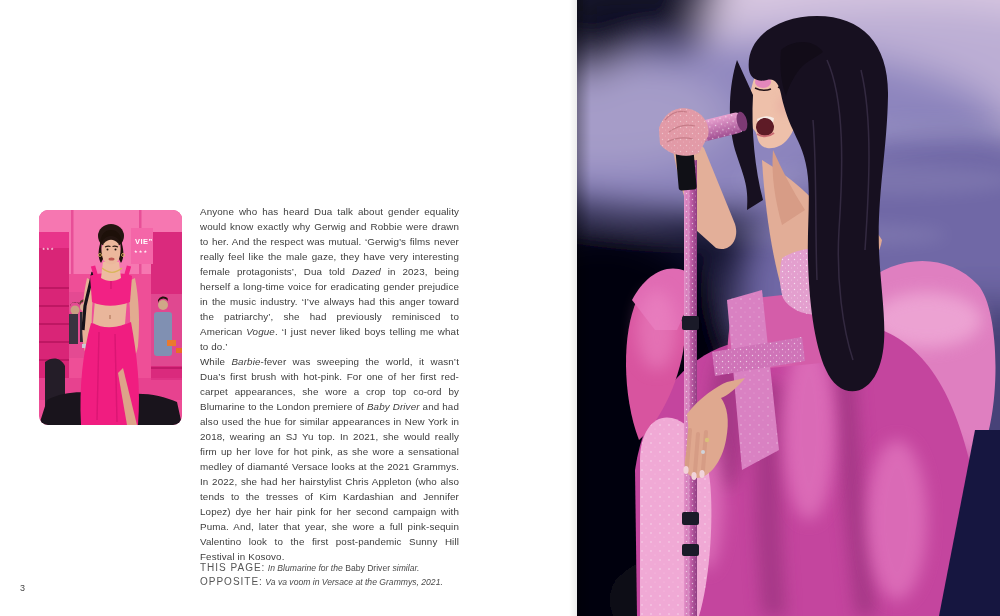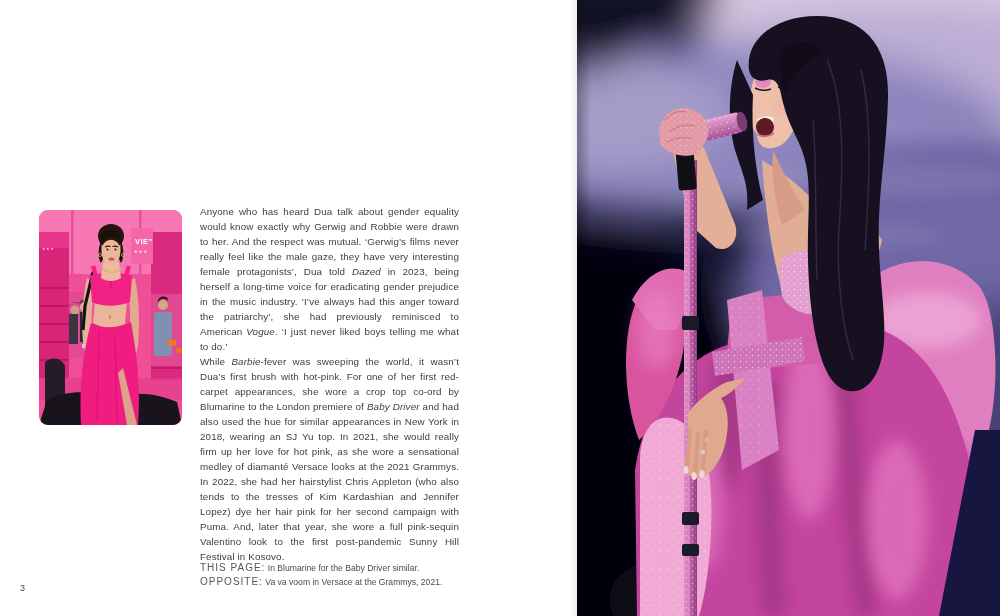--- a/index.html
+++ b/index.html
@@ -13,21 +13,21 @@
     position:absolute;left:200px;top:204px;width:259px;
     color:#3d3d3d;font-size:9.8px;line-height:15px;text-align:justify;
     letter-spacing:0.12px;
   }
   .body-p{margin:0;}
   .body-p.p2{}
   .it{font-style:italic;}
   .caption{position:absolute;left:200px;top:561px;width:300px;color:#4a4a4a;}
   .cap-line{font-size:8.6px;line-height:14px;}
   .cap-label{font-size:10px;letter-spacing:1px;color:#555;}
-  .cap-it{}
+  .cap-it{font-style:italic;}
   .cap-rm{font-style:normal;}
   .folio{position:absolute;left:20px;top:583px;font-size:9px;color:#454545;letter-spacing:0.5px;}
   .gutter-shade{
     position:absolute;left:569px;top:0;width:8px;height:616px;
     background:linear-gradient(to right,rgba(0,0,0,0),rgba(0,0,0,0.07));
   }
   .right-photo{position:absolute;left:577px;top:0;width:423px;height:616px;display:block;}
 </style>
 </head>
 <body>

